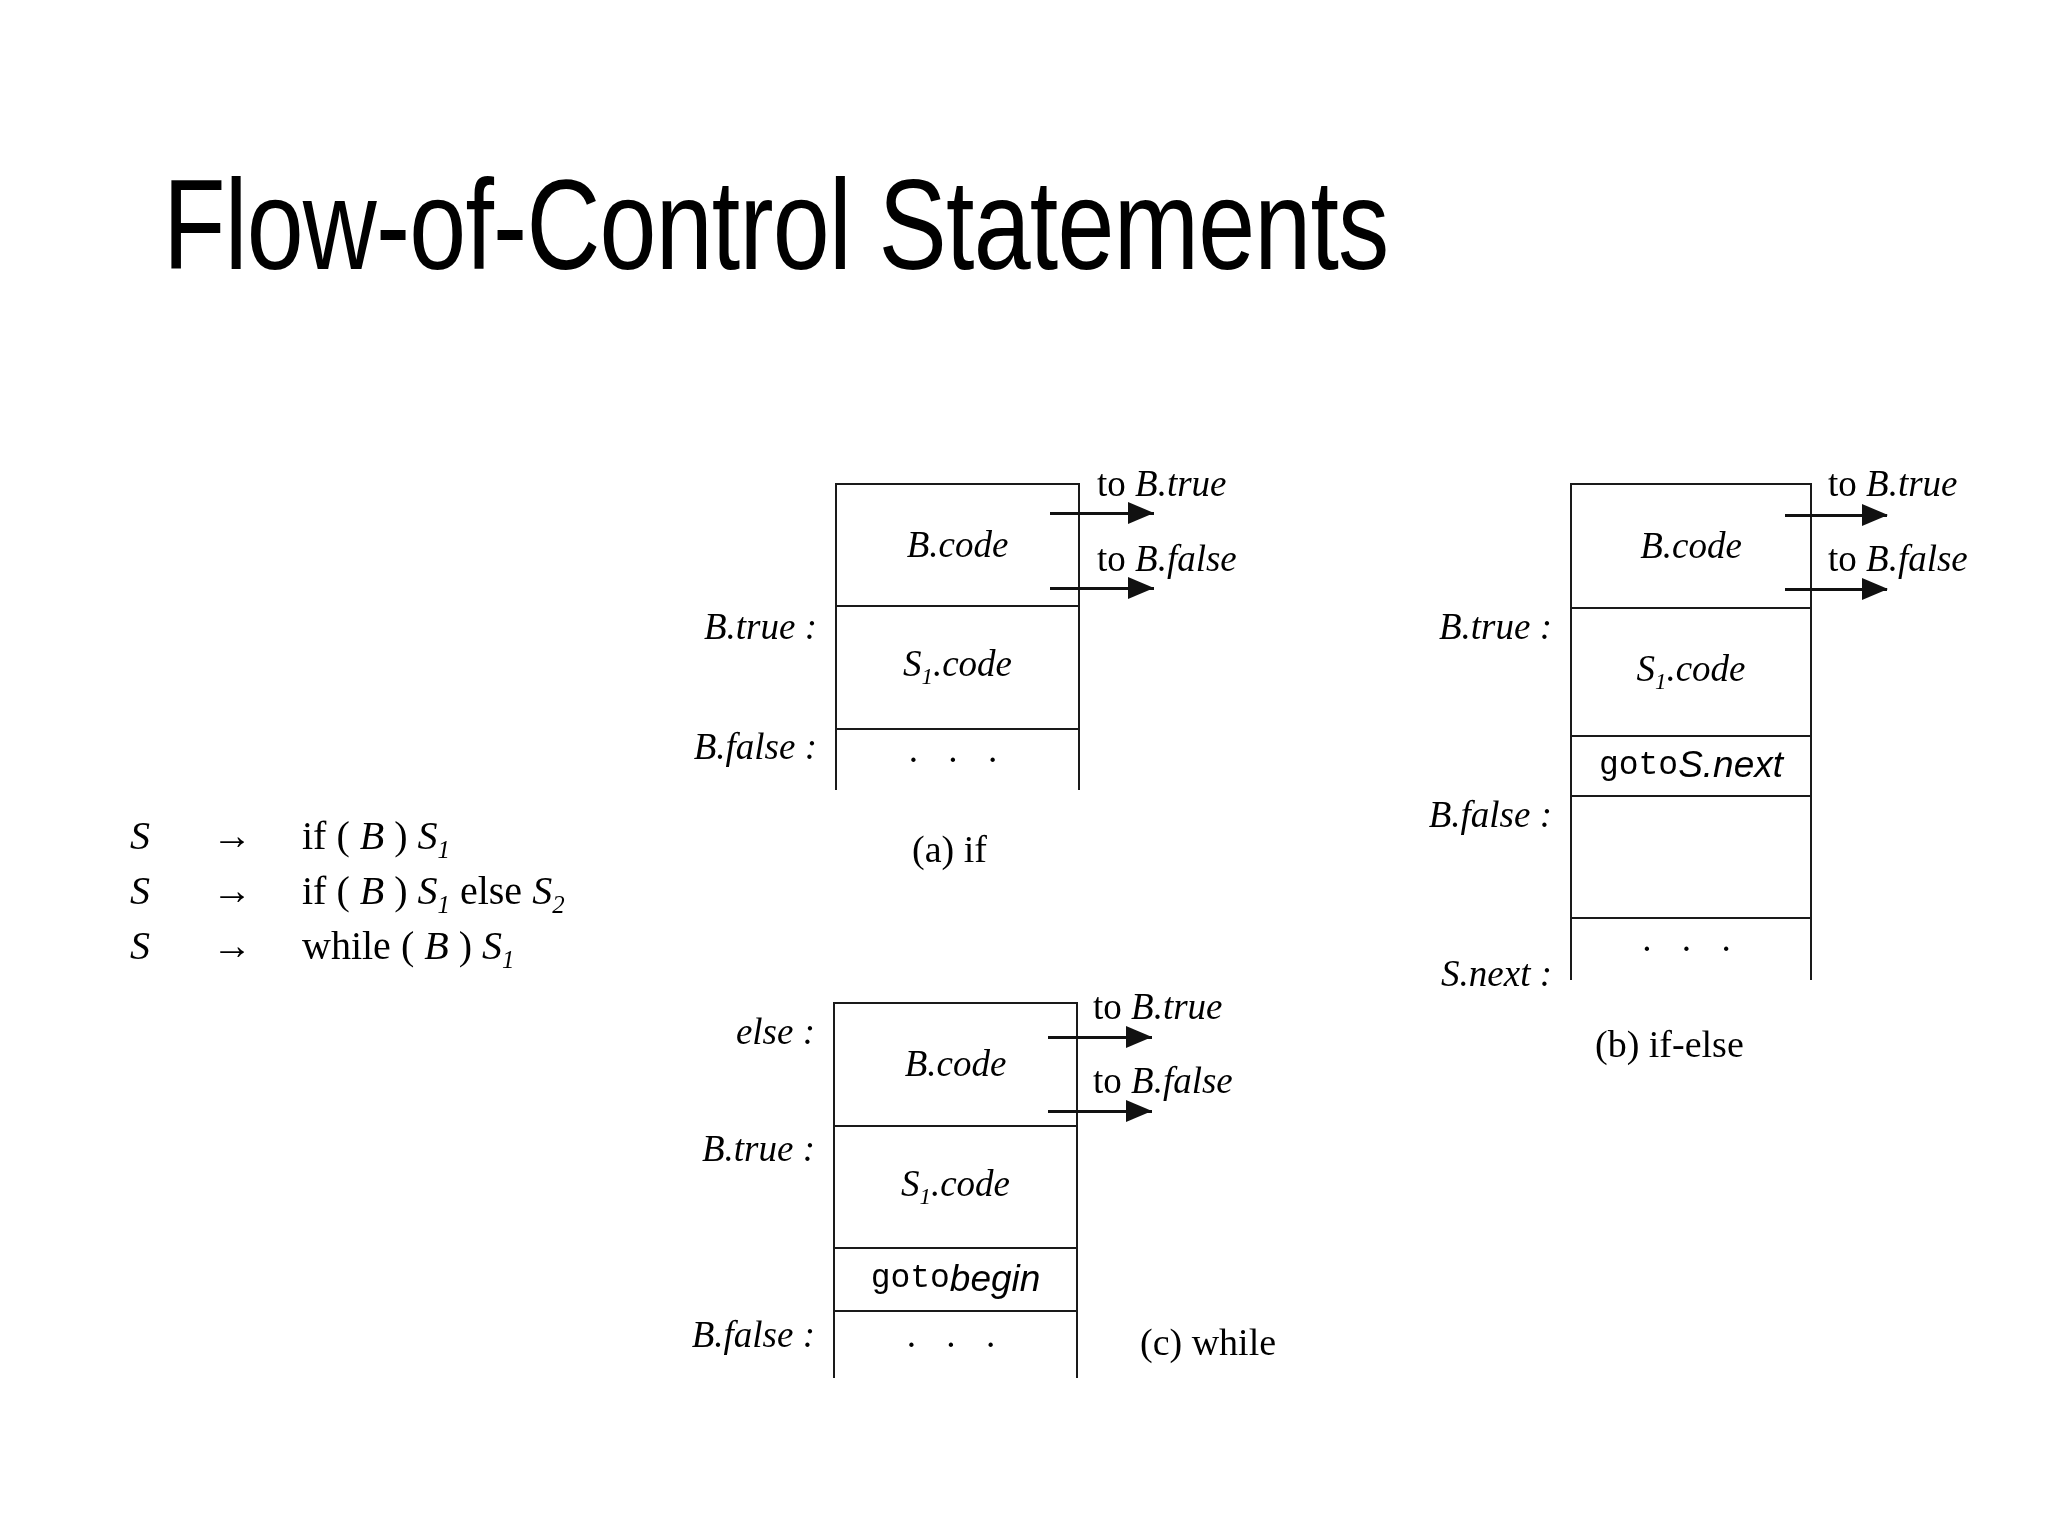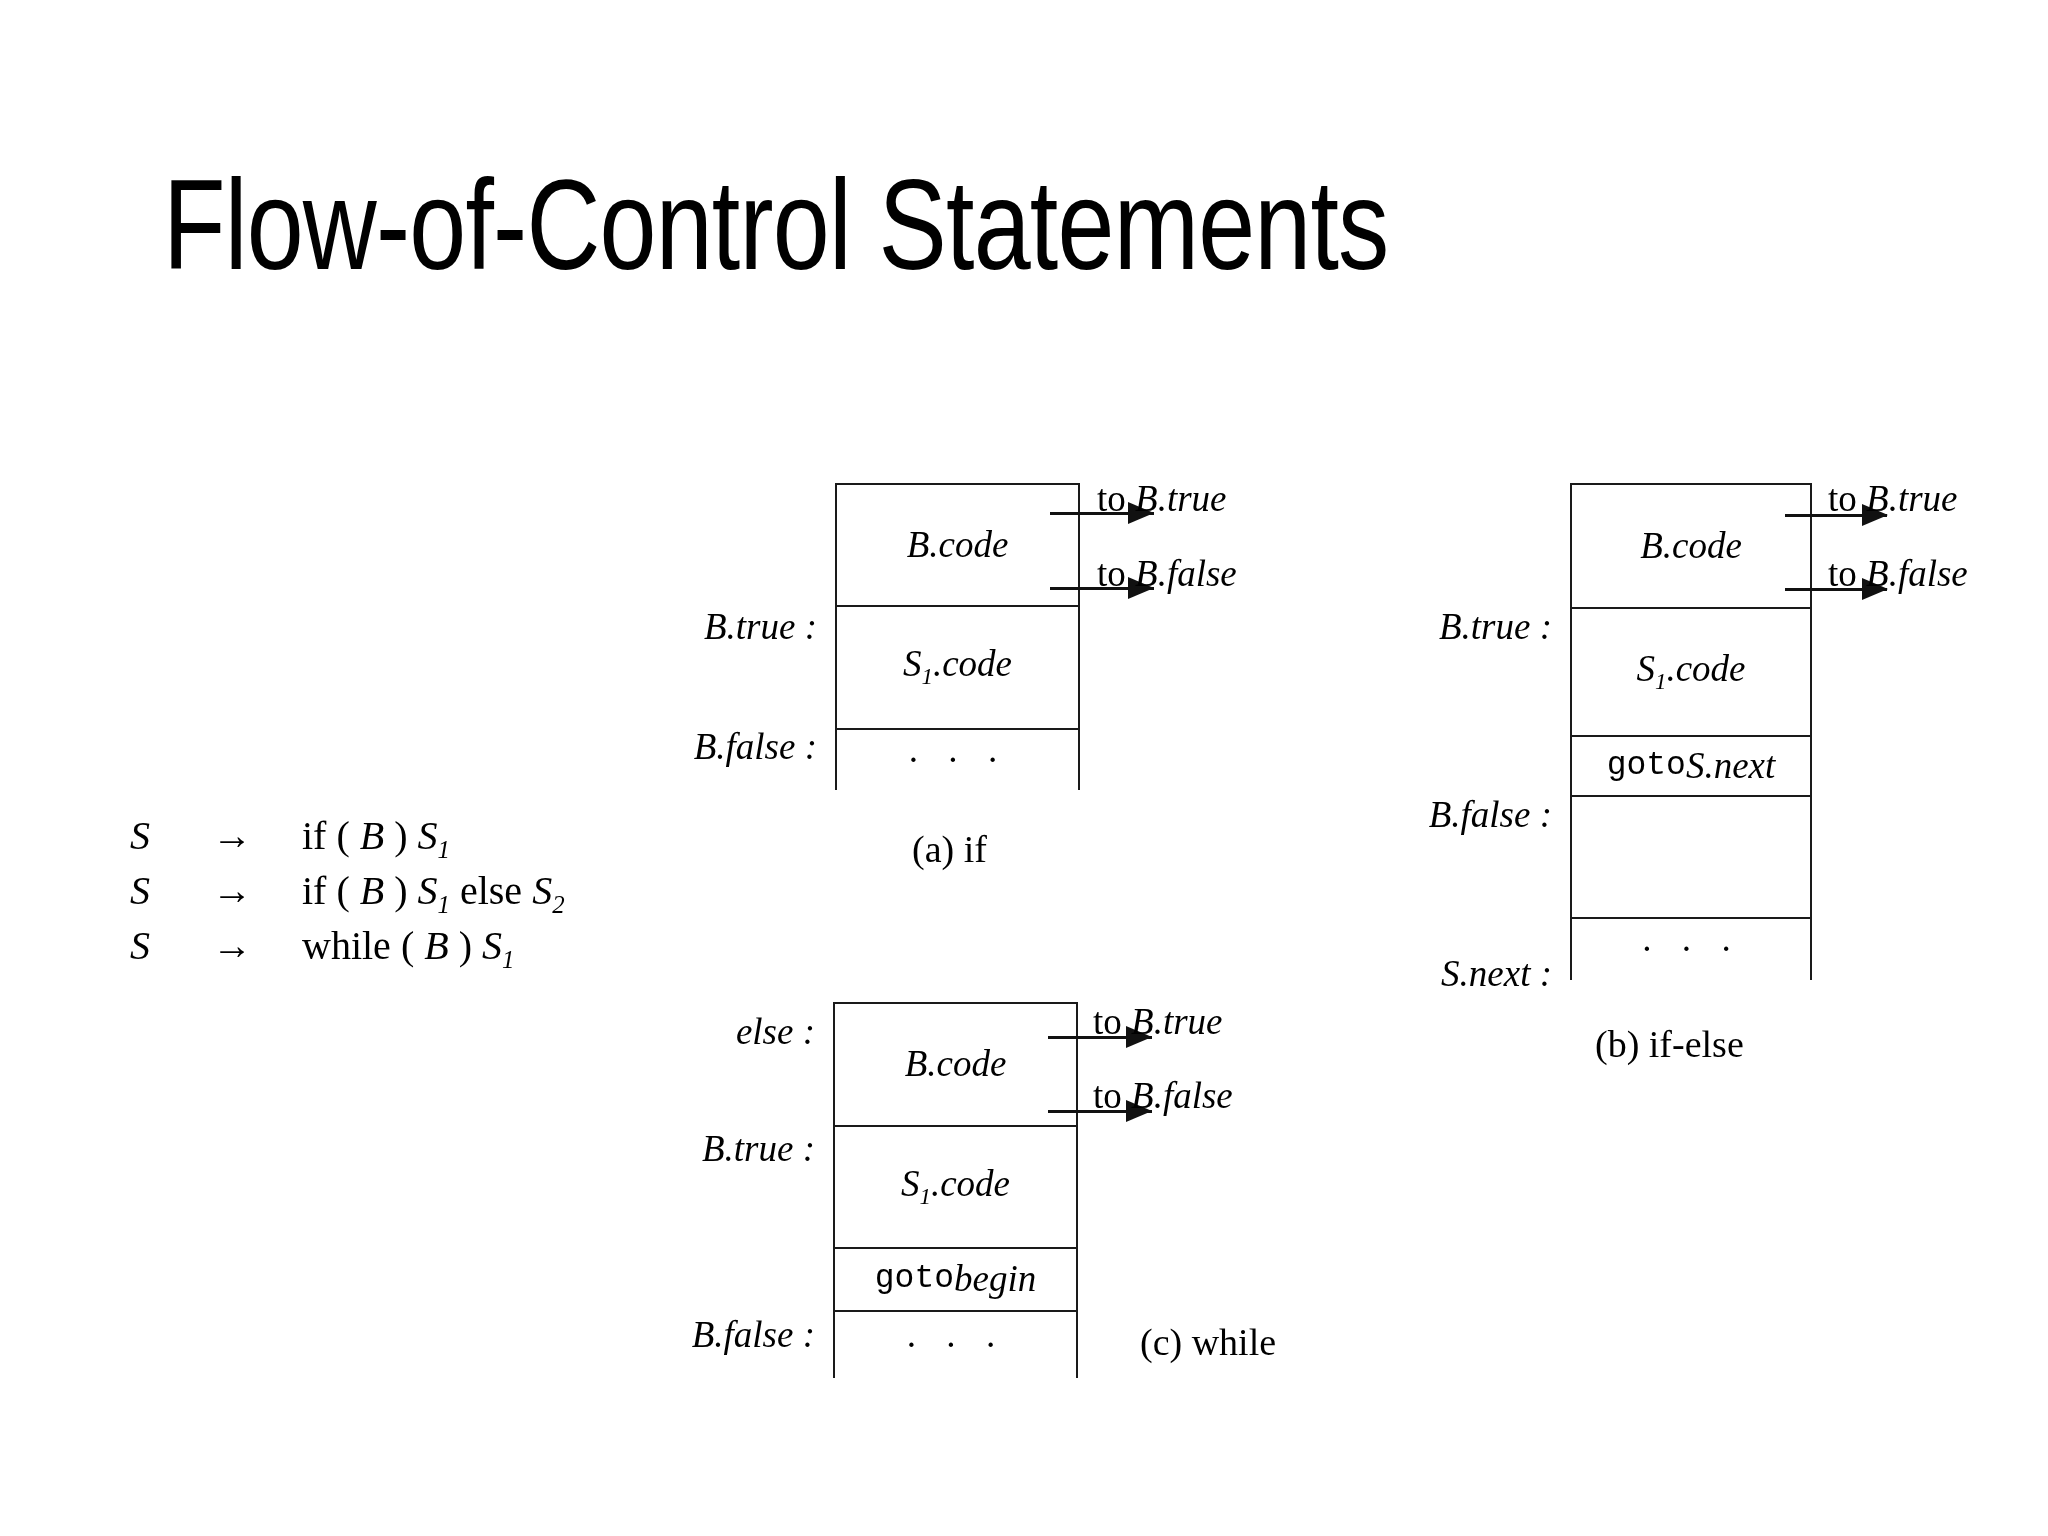--- a/index.html
+++ b/index.html
@@ -33,34 +33,34 @@
   
   .diagram{position:absolute;}
   .dbox{position:absolute;}
   .dbox .vline{position:absolute;top:0;width:0;border-left:2.5px solid #1a1a1a;}
   .dbox .hline{position:absolute;left:0;height:0;border-top:2.5px solid #1a1a1a;}
   .cell{
     position:absolute;left:0;display:flex;align-items:center;justify-content:center;
     font-size:37px;font-style:italic;white-space:nowrap;
   }
   .cell.mono{font-family:"Liberation Mono",monospace;font-style:normal;font-size:33px;}
-  .cell.mono .it{font-family:Liberation Serif, serif;font-style:italic;font-size:37px;text-align:right;}
+  .cell.mono .it{font-family:Liberation Sans, sans-serif;font-style:italic;font-size:37px;text-align:right;}
   .dots{letter-spacing:9px;font-style:normal;font-size:37px;}
 
   .side-label{
     position:absolute;text-align:right;font-style:italic;font-size:37px;white-space:nowrap;
   }
   .arrow-row{position:absolute;white-space:nowrap;}
   .arrow-line{position:absolute;height:0;border-top:3px solid #111;}
   .arrow-head{
     position:absolute;width:0;height:0;
     border-top:11px solid transparent;border-bottom:11px solid transparent;
     border-left:26px solid #111;
   }
-  .arrow-label{position:absolute;font-size:37px;white-space:nowrap;font-style:normal;margin-top:15px;}
+  .arrow-label{position:absolute;font-size:37px;white-space:nowrap;font-style:normal;}
   .arrow-label .it{font-style:italic;}
   .caption{position:absolute;font-size:38px;white-space:nowrap;font-style:normal;}
 </style>
 </head>
 <body>
 
 <div id="slide-title">Flow-of-Control Statements</div>
 
 <div id="grammar">
 

